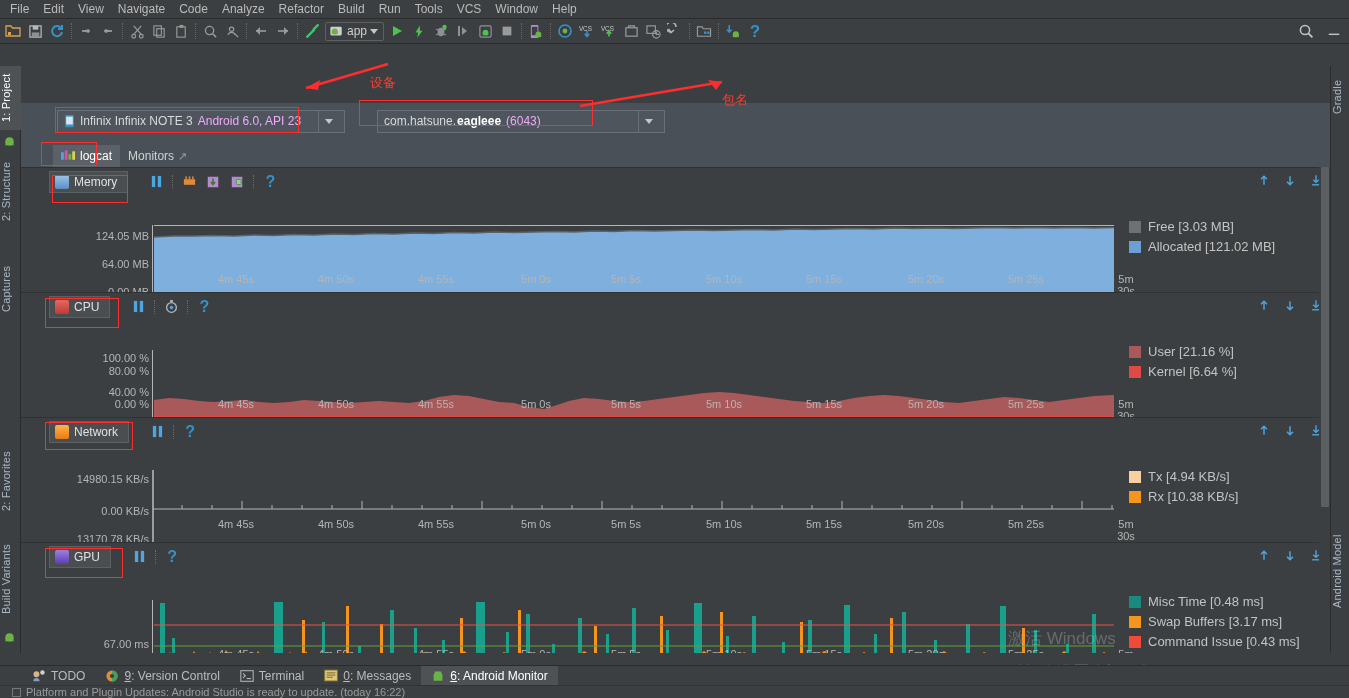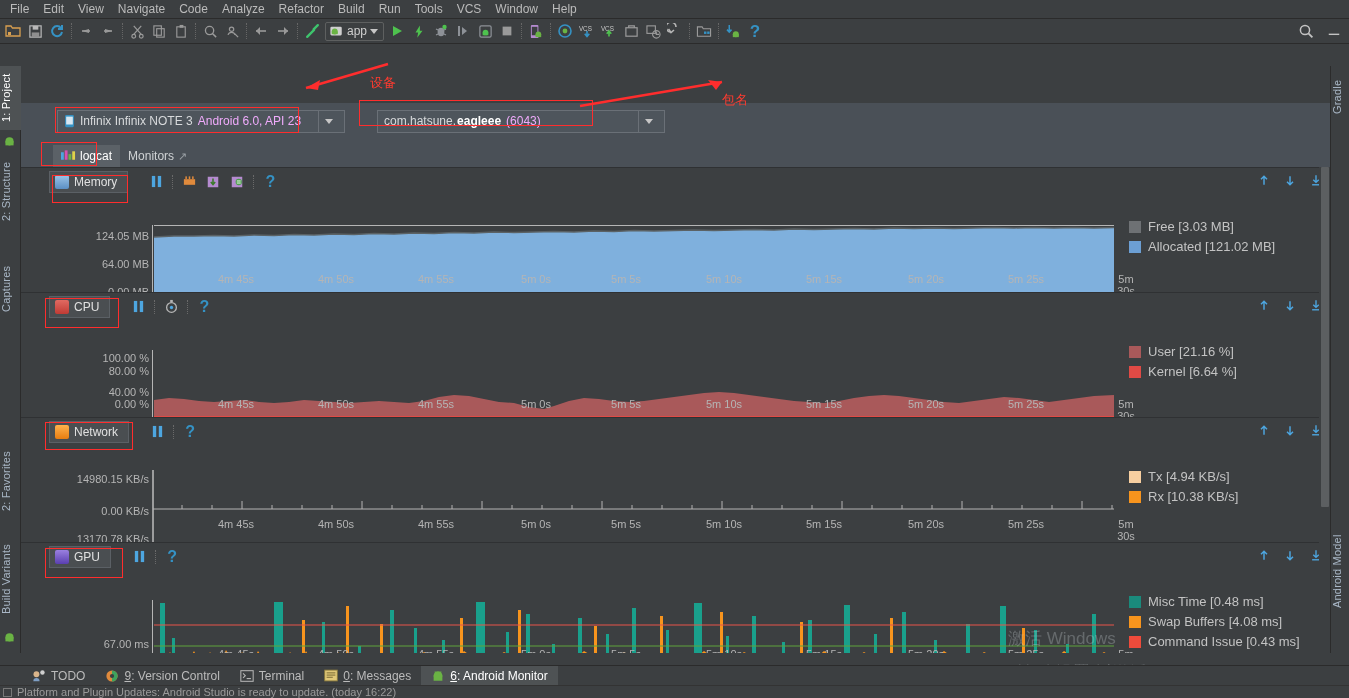--- a/index.html
+++ b/index.html
@@ -125,21 +125,21 @@
   .btmbar {
     position:absolute; left:0; right:0; bottom:13px; height:20px; background:#3c3f41;
     display:flex; align-items:center; border-top:1px solid #2b2b2b; padding-left:22px;
   }
   .btab { display:flex; align-items:center; gap:5px; padding:2px 10px; font-size:12px; color:#bbbbbb; height:20px; }
   .btab.active { background:#4e5254; color:#ffffff; }
   .btab u { text-decoration:underline; }
 
   .statusbar {
     position:absolute; left:0; right:0; bottom:0; height:13px; background:#3c3f41;
-    display:flex; align-items:center; padding-left:3px; font-size:11px; color:#9a9a9a;
+    display:flex; align-items:center; padding-left:12px; font-size:11px; color:#9a9a9a;
     border-top:1px solid #333; overflow:hidden;
   }
   .statusbar .chk { width:9px;height:9px;border:1px solid #777; margin-right:5px; }
 
   
   .anno { position:absolute; pointer-events:none; }
   .redbox { position:absolute; border:1.5px solid #ff2d2d; pointer-events:none; }
   .redtxt { position:absolute; color:#ff3b30; font-size:13px; pointer-events:none; white-space:nowrap; }
 
   .wm { position:absolute; pointer-events:none; color:rgba(200,205,210,0.30); white-space:nowrap; }
@@ -883,21 +883,21 @@
           <span style="left:872px;">5m 25s</span>
           <span style="left:972px;">5m 30s</span>
         </div>
         <div class="legend" style="left:1108px;top:24px;">
           <div class="row">
             <span class="sw" style="background:#1a8a7c;"></span>
             <span>Misc Time [0.48 ms]</span>
           </div>
           <div class="row">
             <span class="sw" style="background:#f7941d;"></span>
-            <span>Swap Buffers [4.08 ms]</span>
+            <span>Swap Buffers [3.17 ms]</span>
           </div>
           <div class="row">
             <span class="sw" style="background:#ee4b3b;"></span>
             <span>Command Issue [0.43 ms]</span>
           </div>
         </div>
       </div>
     </div>
 
     <div class="vscroll">

